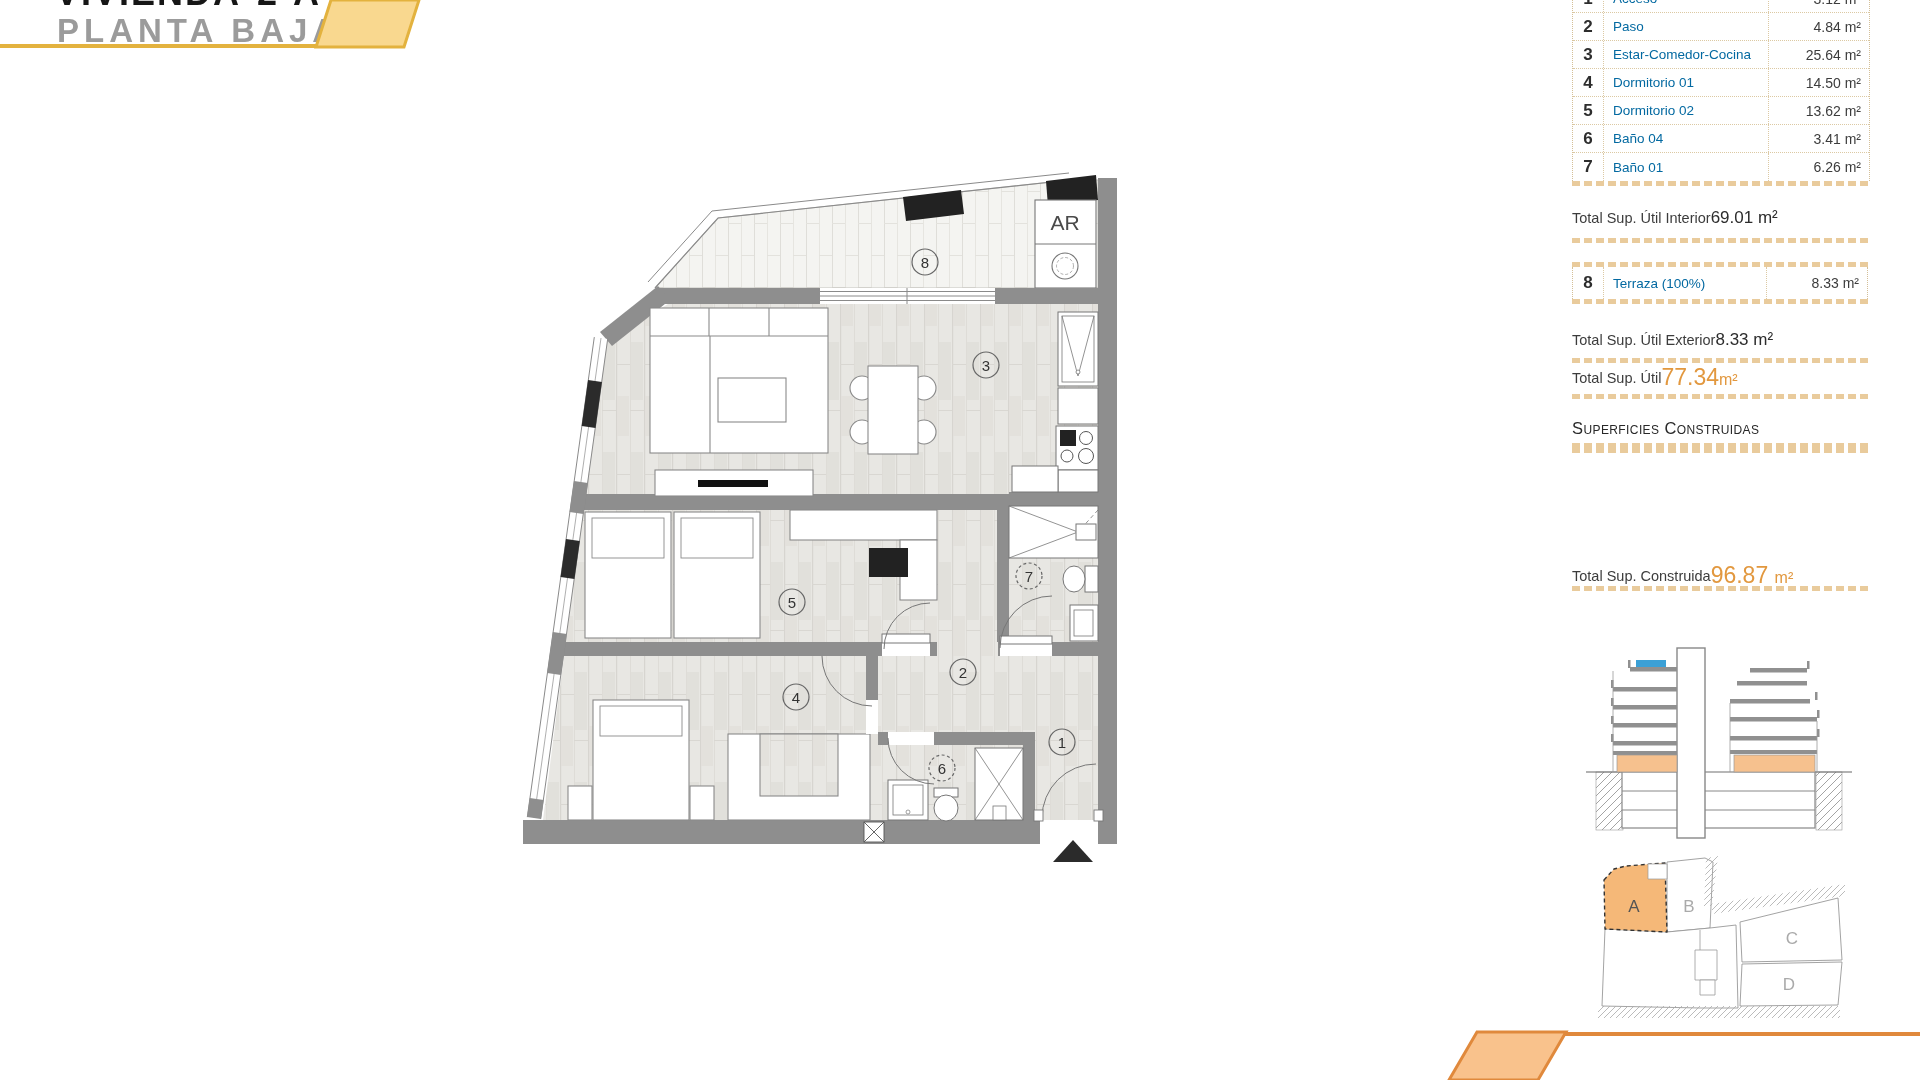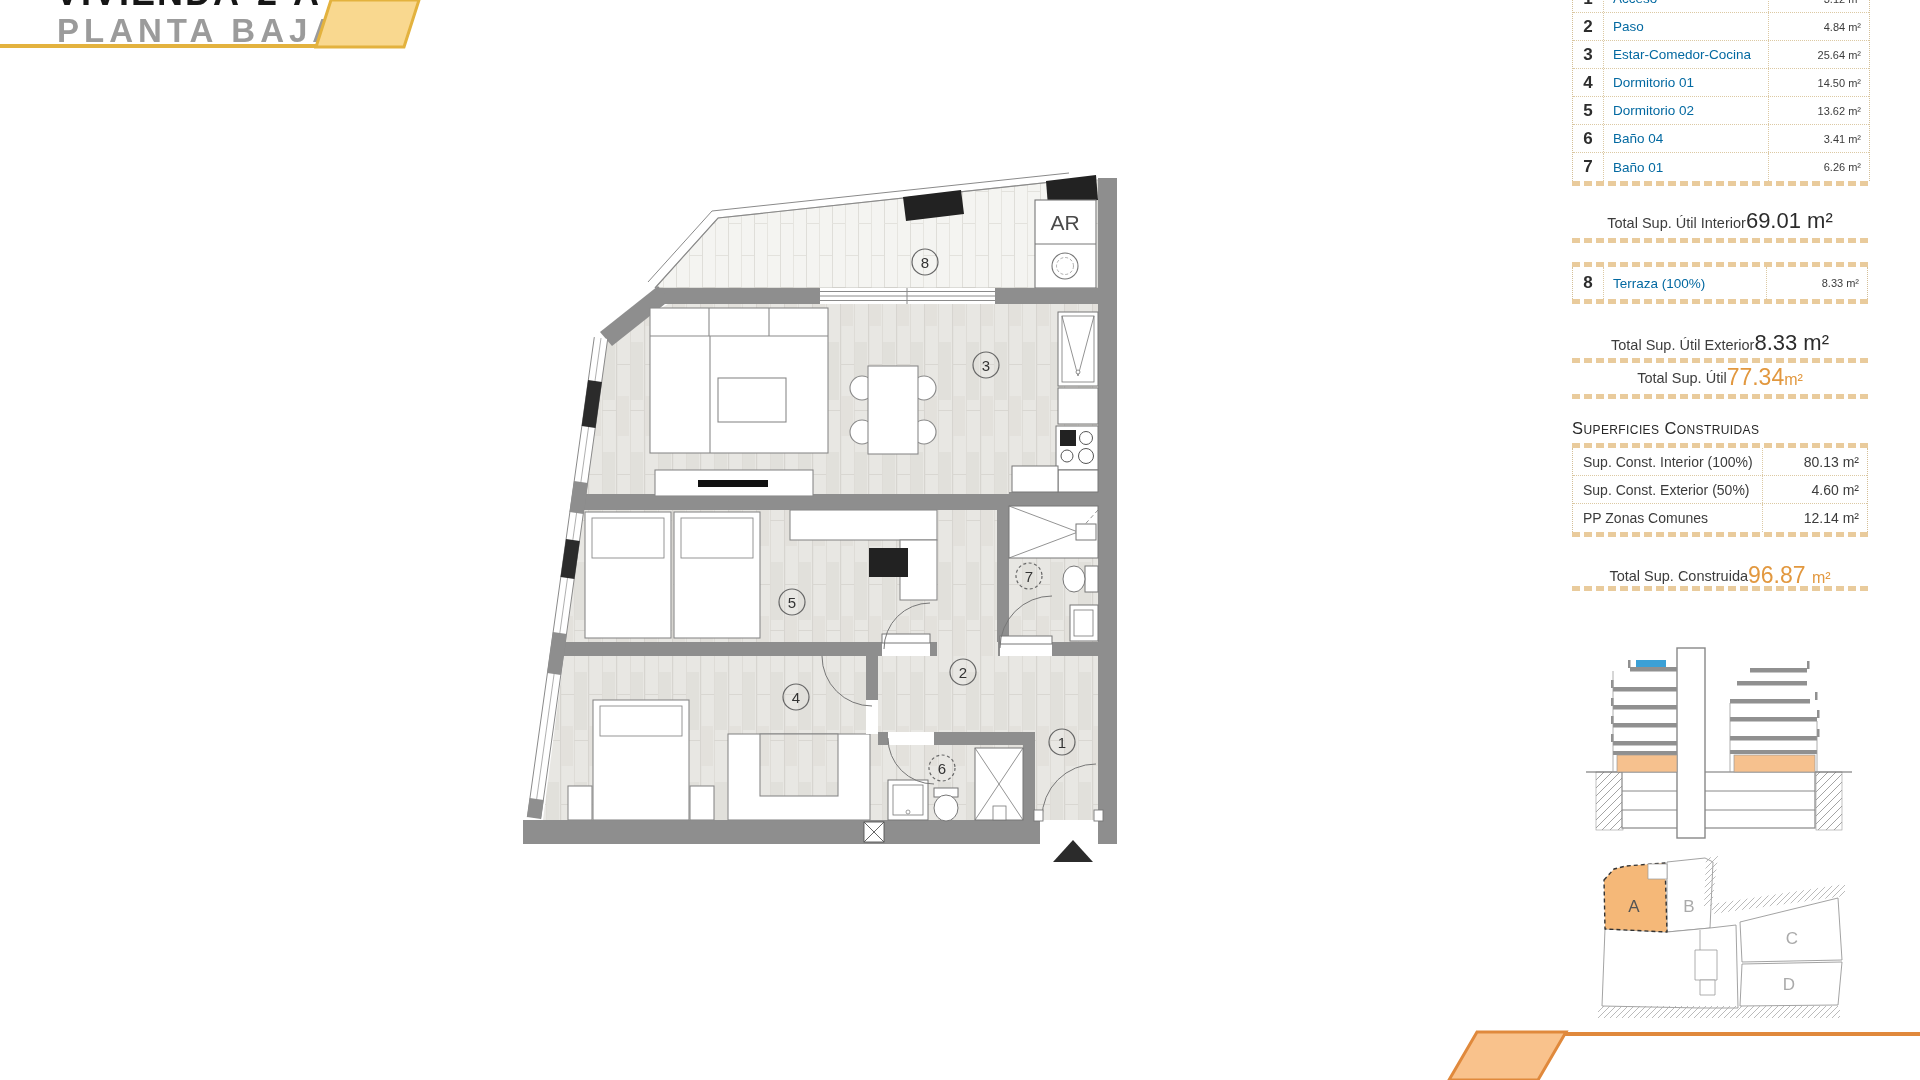--- a/index.html
+++ b/index.html
@@ -17,27 +17,27 @@
 
   
   .dotted-side{border-left:1px dotted #d4bf97;border-right:1px dotted #d4bf97}
   #areas-table{left:1572px;top:-15px;width:296px}
   .a-row{display:flex;align-items:stretch;height:28px;border-bottom:1px dotted #dcc9a3;box-sizing:border-box}
   .a-row:last-child{border-bottom:none}
   .a-num{width:30px;display:flex;align-items:center;justify-content:center;
          font-size:17px;font-weight:600;color:#2d2d2d}
   .a-name{flex:1;padding-left:9px;font-size:13.5px;color:#0369a1;display:flex;align-items:center;
           border-left:1px dotted #dcc9a3}
-  .a-val{width:92px;padding-right:8px;font-size:11px;color:#3c3c3c;display:flex;align-items:center;
+  .a-val{width:92px;padding-right:8px;font-size:14px;color:#3c3c3c;display:flex;align-items:center;
          justify-content:flex-end;border-left:1px dotted #dcc9a3}
   .dash{left:1572px;width:296px;height:5px;
         background:repeating-linear-gradient(90deg,#e9cb9c 0 8px,rgba(0,0,0,0) 8px 12px)}
-  .tot-row{left:1572px;width:296px;display:flex;justify-content:center;align-items:baseline}
+  .tot-row{left:1572px;width:296px;display:flex;justify-content:flex-start;align-items:baseline}
   .tot-label{font-size:14.5px;color:#3c3c3c}
-  .tot-val{font-size:22px;color:#2c2c2c}
+  .tot-val{font-size:17px;color:#2c2c2c}
   .orange-val{font-size:23px;color:#e2983f}
   .orange-val .unit{font-size:16px;color:#e2983f}
   #sc-head{left:1572px;top:419px;font-variant:small-caps;font-weight:400;font-size:16.5px;
            color:#282828;letter-spacing:.4px}
   .c-row{display:flex;align-items:stretch;height:28px;border-bottom:1px dotted #dcc9a3;box-sizing:border-box}
   .c-row:last-child{border-bottom:none}
   .c-name{flex:1;padding-left:10px;font-size:14px;color:#3c3c3c;display:flex;align-items:center}
   .c-val{width:96px;padding-right:8px;font-size:14px;color:#3c3c3c;display:flex;align-items:center;
          justify-content:flex-end;border-left:1px dotted #dcc9a3}
   svg text{font-family:"Liberation Sans",sans-serif}
@@ -117,34 +117,20 @@
 
 <div class="abs tot-row" style="top:364px">
   <span class="tot-label" style="align-self:center">Total Sup. Útil</span>
   <span class="orange-val"><span>77.34</span><span class="unit">m²</span></span>
 </div>
 <div class="abs dash" style="top:394px"></div>
 
 <div class="abs" id="sc-head">Superficies Construidas</div>
 <div class="abs" style="left:1572px;top:443px;width:296px">
   <div class="dash" style="position:static;left:0"></div>
-  <div class="dotted-side">
-    <div class="c-row">
-      <div class="c-name">Sup. Const. Interior (100%)</div>
-      <div class="c-val">80.13 m²</div>
-    </div>
-    <div class="c-row">
-      <div class="c-name">Sup. Const. Exterior (50%)</div>
-      <div class="c-val">4.60 m²</div>
-    </div>
-    <div class="c-row">
-      <div class="c-name">PP Zonas Comunes</div>
-      <div class="c-val">12.14 m²</div>
-    </div>
-  </div>
   <div class="dash" style="position:static;left:0"></div>
 </div>
 
 <div class="abs tot-row" style="top:562px">
   <span class="tot-label" style="align-self:center">Total Sup. Construida</span>
   <span class="orange-val"><span>96.87</span> <span class="unit">m²</span></span>
 </div>
 <div class="abs dash" style="top:586px"></div>
 
 <svg class="abs" style="left:0;top:0" width="1920" height="1080" viewBox="0 0 1920 1080">

